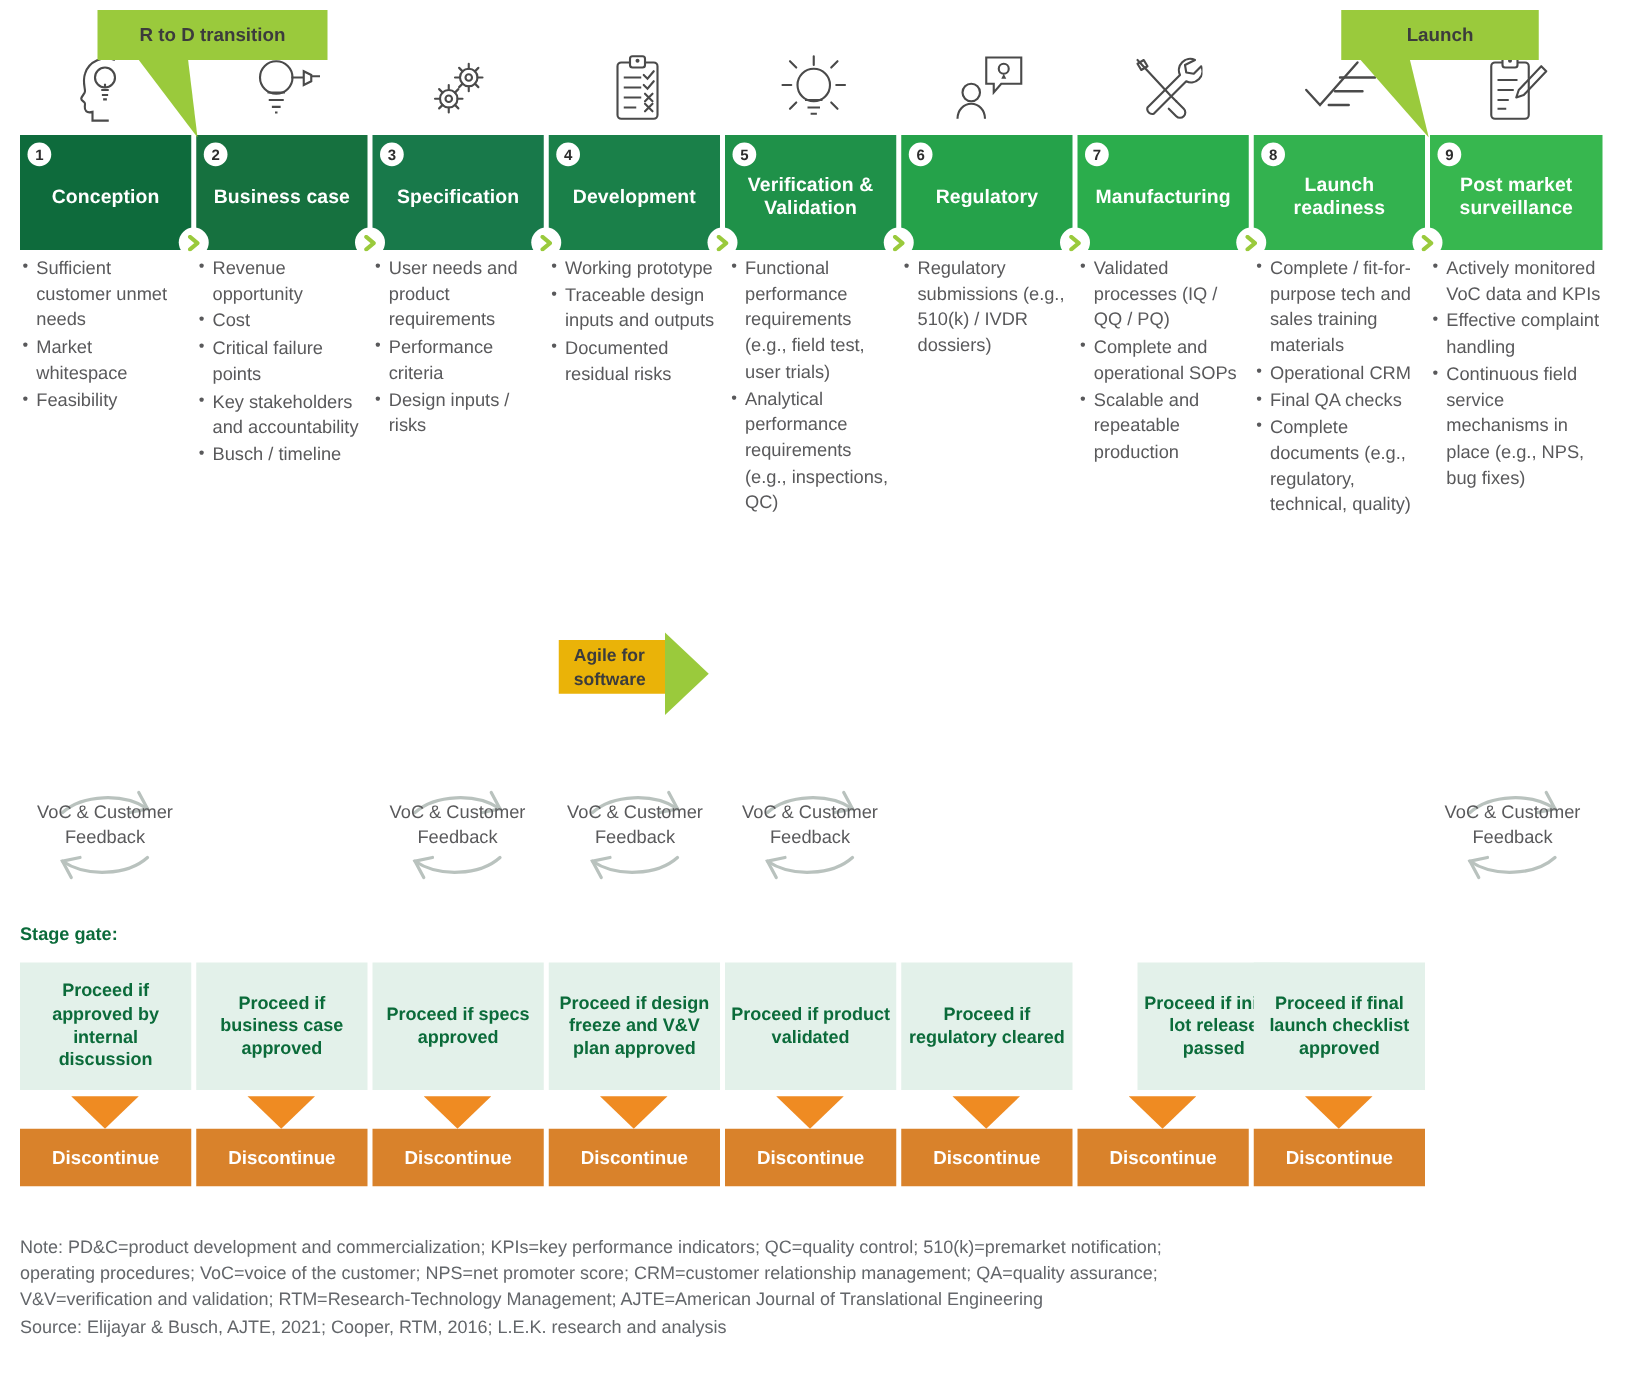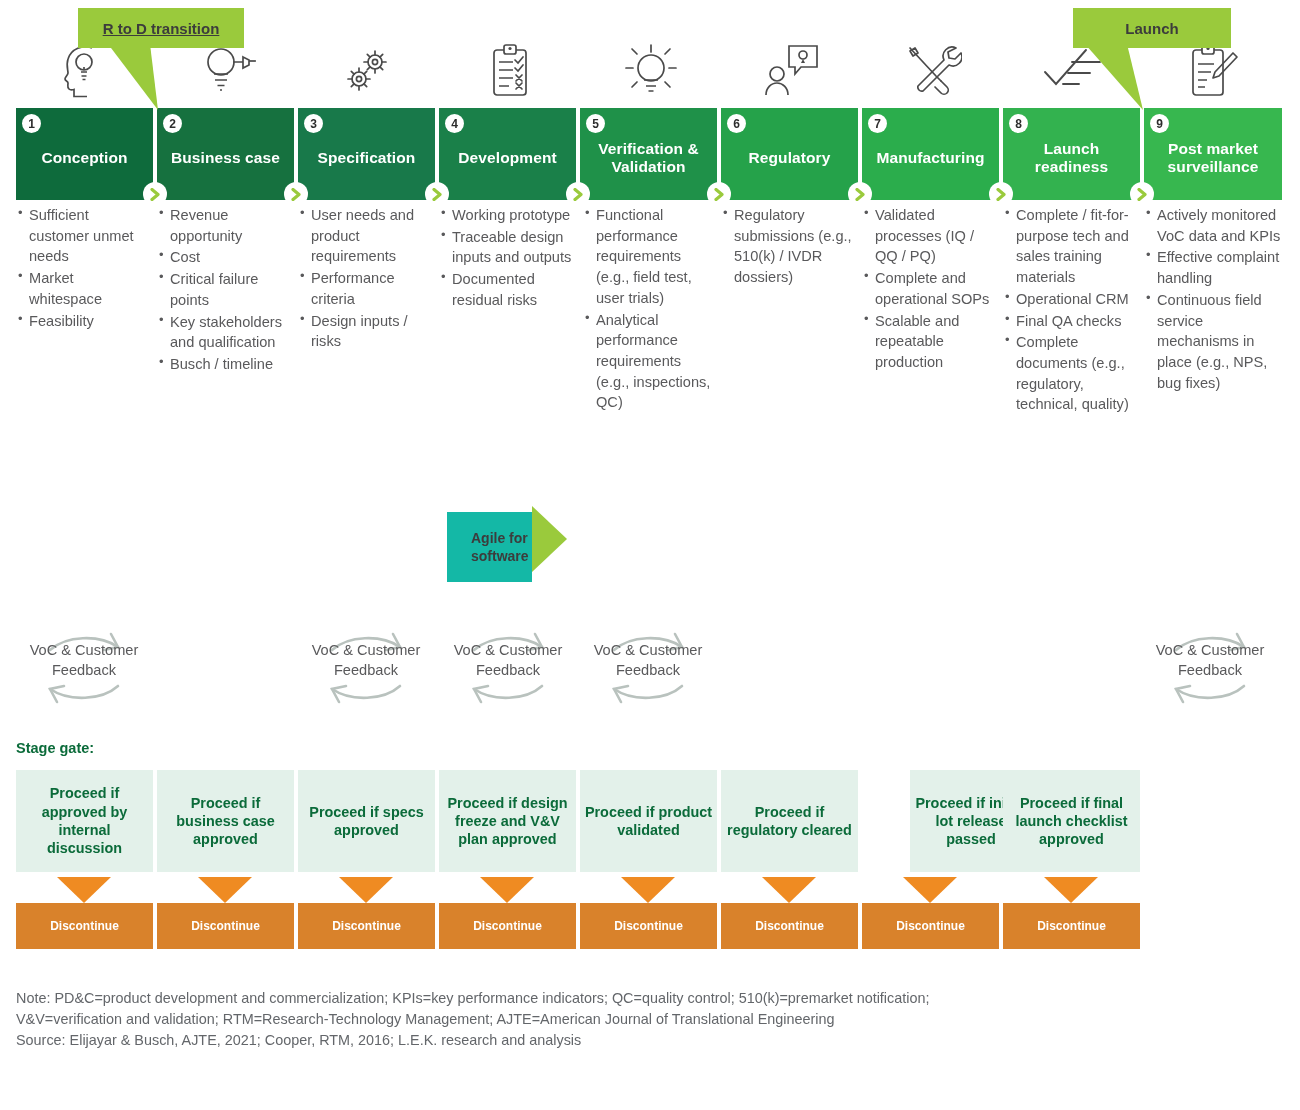--- a/index.html
+++ b/index.html
@@ -73,24 +73,24 @@
   }
   .bullet-col li::before {
     content: "\2022";
     position: absolute; left: 2px; top: -1px;
     color: #59595b; font-size: 13px;
   }
 
   
   .agile { position: absolute; left: 447px; top: 512px; width: 120px; height: 55px; z-index: 3; }
   .agile-body {
-    position: absolute; left: 0; top: 0; width: 85px; height: 70px;
-    background: #14b8a6;
+    position: absolute; left: 0; top: 0; width: 85px; height: 43px;
+    background: #eab308;
     display: flex; align-items: center;
-    padding-left: 24px;
+    padding-left: 12px;
   }
   .agile-head {
     position: absolute; left: 85px; top: -6px;
     width: 0; height: 0;
     border-top: 33px solid transparent;
     border-bottom: 33px solid transparent;
     border-left: 35px solid #9ACA3C;
   }
   .agile-label { font-size: 14px; font-weight: bold; color: #3c3c3c; line-height: 1.3; }
 
@@ -120,39 +120,39 @@
     position: absolute; top: 0;
     width: 0; height: 0;
     border-left: 27px solid transparent;
     border-right: 27px solid transparent;
     border-top: 26px solid #EF8B22;
   }
   .disc-row { position: absolute; left: 16px; top: 903px; width: 1124px; height: 46px; z-index: 2; }
   .disc-box {
     position: absolute; top: 0; height: 46px;
     background: #D9822B;
-    color: #ffffff; font-weight: bold; font-size: 12px;
+    color: #ffffff; font-weight: bold; font-size: 15px;
     display: flex; align-items: center; justify-content: center;
   }
 
   
   .notes { position: absolute; left: 16px; top: 988px; width: 1270px; z-index: 2; }
   .notes p {
     font-size: 14.4px; line-height: 1.47; color: #63666A;
   }
 </style>
 </head>
 <body>
 
 <div id="page">
 
   <svg class="callout-tail" style="left:108px; top:44px; width:60px; height:66px;" viewBox="0 0 60 66">
     <polygon points="0,0 42,0 50,66" fill="#9ACA3C"></polygon>
   </svg>
-  <div class="callout" style="left:78px; top:8px; width:166px; height:40px;text-decoration:underline;">
+  <div class="callout" style="left:78px; top:8px; width:184px; height:40px;">
     <span>R to D transition</span>
   </div>
 
   <svg class="callout-tail" style="left:1085px; top:44px; width:70px; height:66px;" viewBox="0 0 70 66">
     <polygon points="0,0 42,0 58,66" fill="#9ACA3C"></polygon>
   </svg>
   <div class="callout" style="left:1073px; top:8px; width:158px; height:40px;">
     <span>Launch</span>
   </div>
 
@@ -353,21 +353,21 @@
         <li>Market whitespace</li>
         <li>Feasibility</li>
       </ul>
     </div>
 
     <div class="bullet-col" style="left:147px; width:133px;">
       <ul>
         <li>Revenue opportunity</li>
         <li>Cost</li>
         <li>Critical failure points</li>
-        <li>Key stakeholders and qualification</li>
+        <li>Key stakeholders and accountability</li>
         <li>Busch / timeline</li>
       </ul>
     </div>
 
     <div class="bullet-col" style="left:288px; width:133px;">
       <ul>
         <li>User needs and product requirements</li>
         <li>Performance criteria</li>
         <li>Design inputs / risks</li>
       </ul>
@@ -558,17 +558,18 @@
     <div class="disc-box" style="left:846px; width:137px;">
         <span>Discontinue</span>
       </div>
     <div class="disc-box" style="left:987px; width:137px;">
         <span>Discontinue</span>
       </div>
   </div>
 
   <div class="notes">
     <p>Note: PD&amp;C=product development and commercialization; KPIs=key performance indicators; QC=quality control; 510(k)=premarket notification;</p>
+    <p>operating procedures; VoC=voice of the customer; NPS=net promoter score; CRM=customer relationship management; QA=quality assurance;</p>
     <p>V&amp;V=verification and validation; RTM=Research-Technology Management; AJTE=American Journal of Translational Engineering</p>
     <p>Source: Elijayar &amp; Busch, AJTE, 2021; Cooper, RTM, 2016; L.E.K. research and analysis</p>
   </div>
 
 </div>
 
 </body></html>

